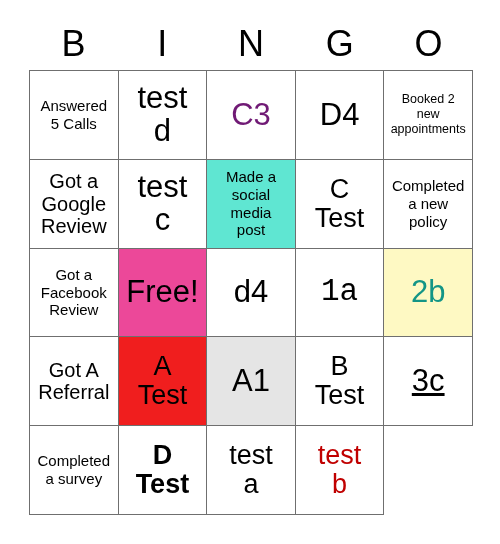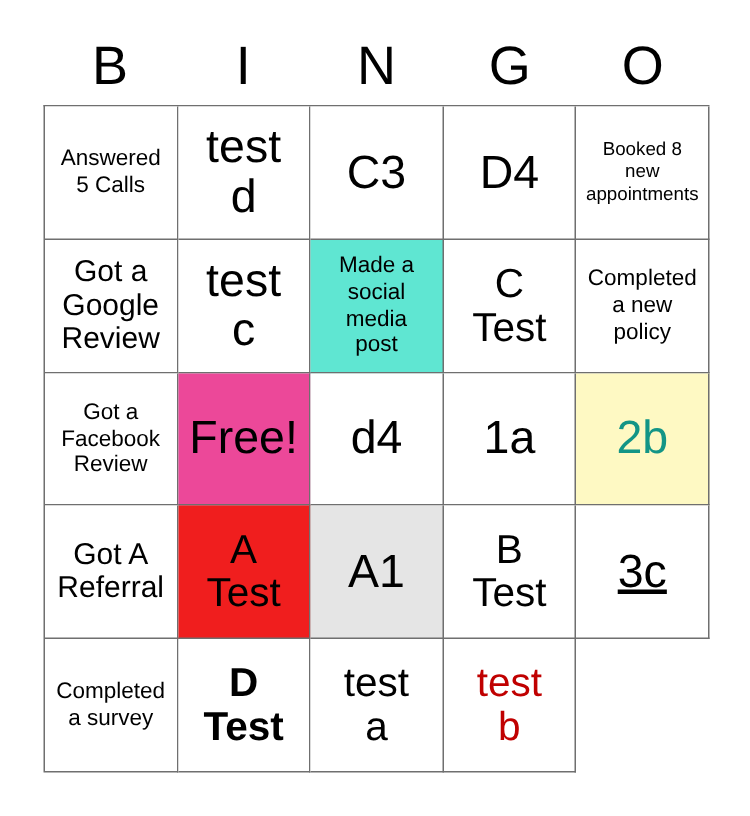--- a/index.html
+++ b/index.html
@@ -97,27 +97,27 @@
   <div class="grid" id="bingo-grid">
       <div class="cell sz-sm" style="background: rgb(255, 255, 255);">
         <span class="cell-text" style="color: rgb(0, 0, 0);">Answered
 5 Calls</span>
       </div>
       <div class="cell sz-xl" style="background: rgb(255, 255, 255);">
         <span class="cell-text" style="color: rgb(0, 0, 0);">test
 d</span>
       </div>
       <div class="cell sz-xl" style="background: rgb(255, 255, 255);">
-        <span class="cell-text" style="color: #000000;">C3</span>
+        <span class="cell-text" style="color: #701a75;">C3</span>
       </div>
       <div class="cell sz-xl" style="background: rgb(255, 255, 255);">
         <span class="cell-text" style="color: rgb(0, 0, 0);">D4</span>
       </div>
       <div class="cell sz-xs" style="background: rgb(255, 255, 255);">
-        <span class="cell-text" style="color: rgb(0, 0, 0);">Booked 8
+        <span class="cell-text" style="color: rgb(0, 0, 0);">Booked 2
 new
 appointments</span>
       </div>
       <div class="cell sz-md" style="background: rgb(255, 255, 255);">
         <span class="cell-text" style="color: rgb(0, 0, 0);">Got a
 Google
 Review</span>
       </div>
       <div class="cell sz-xl" style="background: rgb(255, 255, 255);">
         <span class="cell-text" style="color: rgb(0, 0, 0);">test
@@ -143,21 +143,21 @@
 Facebook
 Review</span>
       </div>
       <div class="cell sz-xl" style="background: #ec4899;">
         <span class="cell-text" style="color: rgb(0, 0, 0);">Free!</span>
       </div>
       <div class="cell sz-xl" style="background: rgb(255, 255, 255);">
         <span class="cell-text" style="color: rgb(0, 0, 0);">d4</span>
       </div>
       <div class="cell sz-xl" style="background: rgb(255, 255, 255);">
-        <span class="cell-text" style="color: rgb(0, 0, 0);">1a</span>
+        <span class="cell-text" style="color: rgb(0, 0, 0); font-family: Liberation Mono, monospace;">1a</span>
       </div>
       <div class="cell sz-xl" style="background: #fef9c3;">
         <span class="cell-text" style="color: rgb(19, 149, 134);">2b</span>
       </div>
       <div class="cell sz-md" style="background: rgb(255, 255, 255);">
         <span class="cell-text" style="color: rgb(0, 0, 0);">Got A
 Referral</span>
       </div>
       <div class="cell sz-lg" style="background: rgb(240, 30, 30);">
         <span class="cell-text" style="color: rgb(0, 0, 0);">A

